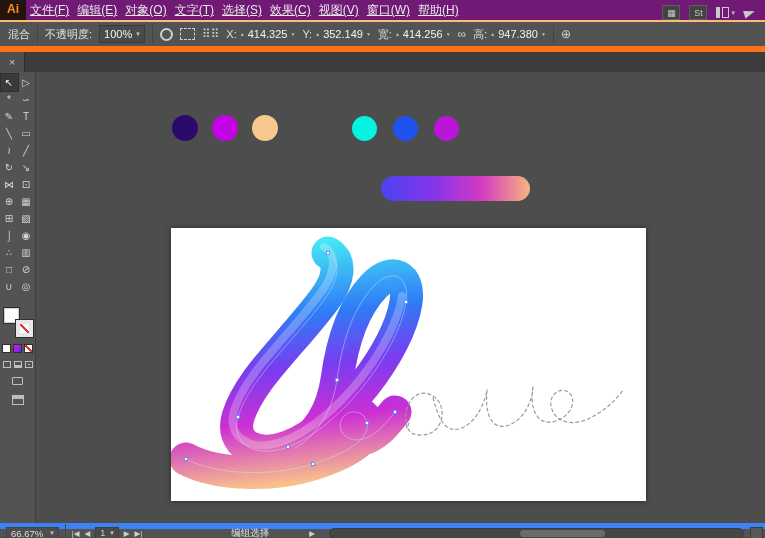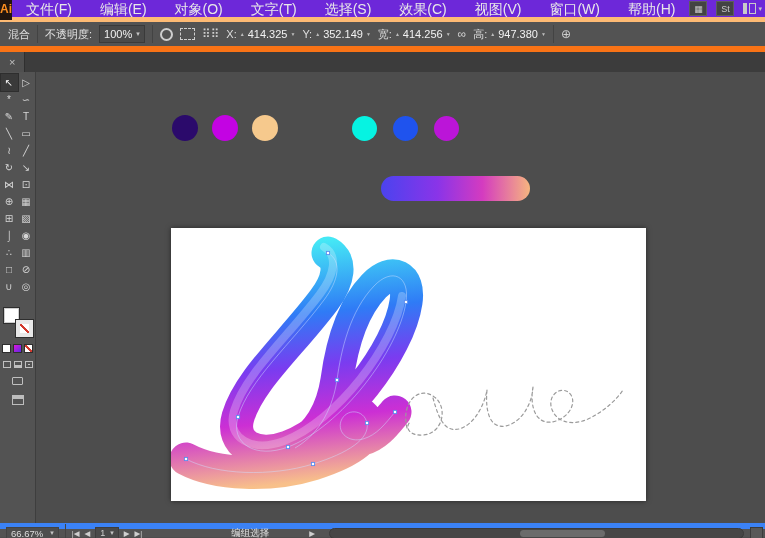--- a/index.html
+++ b/index.html
@@ -1,24 +1,24 @@
 <!DOCTYPE html>
 <html><head>
 <meta charset="utf-8">
 <style>
   *{box-sizing:border-box;margin:0;padding:0;}
   html,body{width:765px;height:538px;overflow:hidden;}
   body{background:#4d4d4d;font-family:"Liberation Sans","DejaVu Sans",sans-serif;}
 
   
-  .menubar{height:22px;background:#6d28d9;display:flex;align-items:center;border-bottom:5px solid #fdba74;}
+  .menubar{height:22px;background:#701a75;display:flex;align-items:flex-end;border-bottom:2px solid #fdba74;}
   .logo{width:26px;height:22px;background:#21150e;color:#ff8f1f;font-size:12px;font-weight:bold;
         display:flex;align-items:center;justify-content:center;}
   .menus{display:flex;height:100%;align-items:center;}
-  .menu-item{padding:0 14px;font-size:14px;color:#e8e8e8;line-height:22px;white-space:nowrap;}
+  .menu-item{padding:0 4px;font-size:12px;color:#e8e8e8;line-height:22px;white-space:nowrap;text-decoration:underline;}
   .menubar-right{margin-left:auto;display:flex;align-items:center;gap:9px;padding-right:10px;}
   .mb-box{min-width:18px;height:15px;background:#434343;border:1px solid #5d5d5d;color:#c9c9c9;
           font-size:9px;display:flex;align-items:center;justify-content:center;padding:0 2px;}
   .ws-icon{display:flex;align-items:center;gap:2px;color:#c9c9c9;font-size:8px;}
   .ws-icon .bar1{width:4px;height:11px;background:#c9c9c9;}
   .ws-icon .bar2{width:7px;height:11px;border:1px solid #c9c9c9;}
   .dart{width:0;height:0;border-left:11px solid #c9c9c9;border-top:4px solid transparent;
         border-bottom:4px solid transparent;transform:rotate(-18deg);}
 
   

